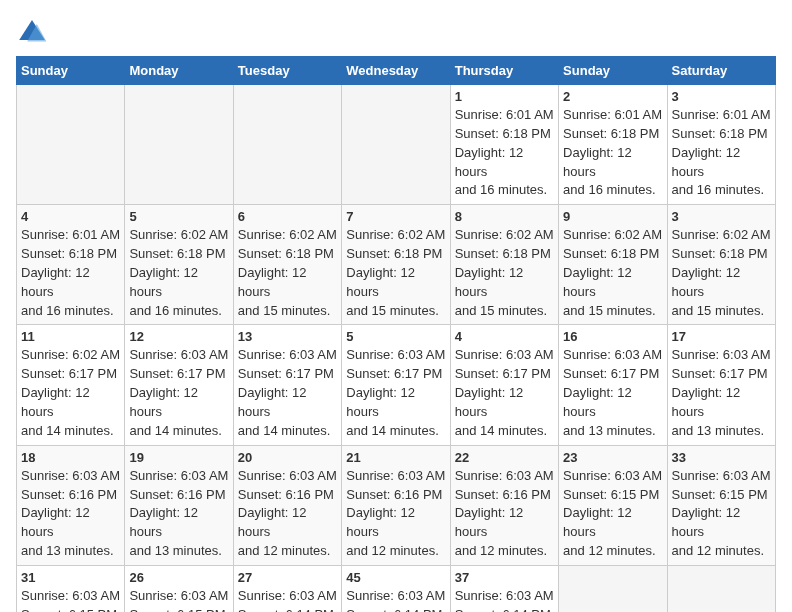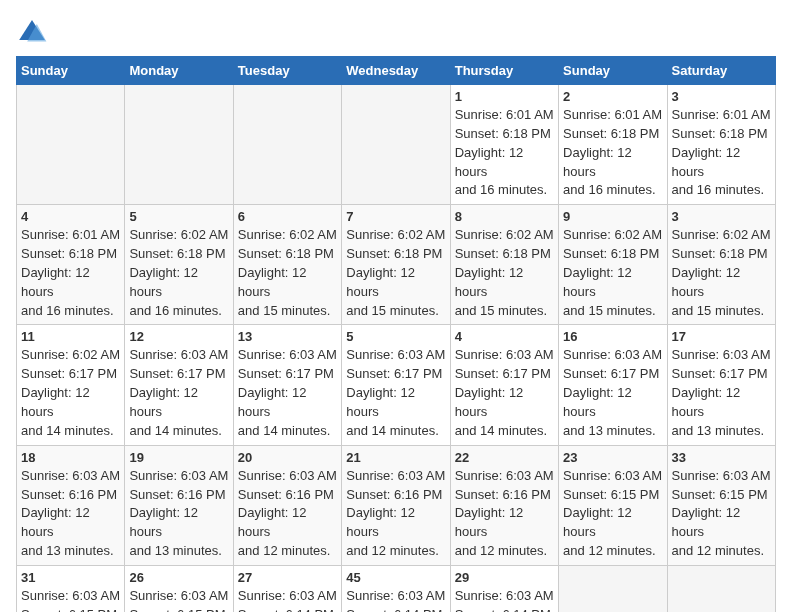--- a/index.html
+++ b/index.html
@@ -331,21 +331,21 @@
 and 11 minutes.</div>
         </td>
         <td>
           <span class="day-number">45</span>
           <div class="day-info" style="white-space: pre-line;">Sunrise: 6:03 AM
 Sunset: 6:14 PM
 Daylight: 12 hours
 and 11 minutes.</div>
         </td>
         <td>
-          <span class="day-number">29</span>
+          <span class="day-number">37</span>
           <div class="day-info" style="white-space: pre-line;">Sunrise: 6:03 AM
 Sunset: 6:14 PM
 Daylight: 12 hours
 and 11 minutes.</div>
         </td>
         <td class="empty-cell"></td>
         <td class="empty-cell"></td>
       </tr>
     </tbody>
 </table>

